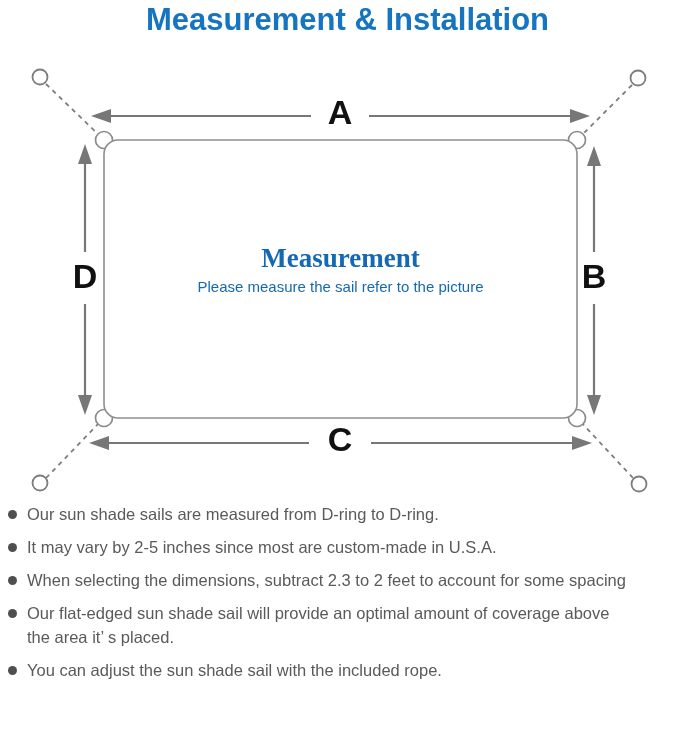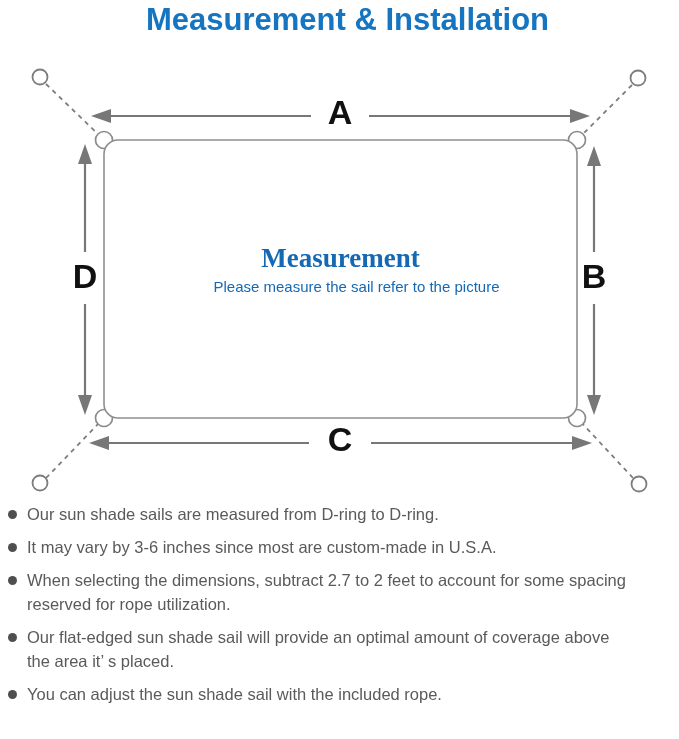--- a/index.html
+++ b/index.html
@@ -19,21 +19,21 @@
   .label-a{top:95px;left:310px;}
   .label-b{top:259px;left:564px;}
   .label-c{top:422px;left:310px;}
   .label-d{top:259px;left:55px;}
   .center-heading{
     position:absolute;top:243px;left:104px;width:473px;text-align:center;
     font-size:27px;font-weight:bold;color:#1569b4;font-family:Liberation Serif, serif;
   }
   .center-sub{
     position:absolute;top:278px;left:104px;width:473px;text-align:center;
-    font-size:15px;color:#1569b4;padding-left:16px;
+    font-size:15px;color:#1569b4;
   }
   .notes{position:absolute;top:503px;left:8px;right:4px;}
   .note{
     display:flex;gap:10px;margin-bottom:9px;
     color:#5a5a5a;font-size:16.5px;line-height:1.45;
   }
   .dot{width:9px;height:9px;border-radius:50%;background:#4f4f4f;margin-top:7px;flex:0 0 9px;}
   .note-lines div{white-space:nowrap;}
 </style>
 </head>
@@ -101,28 +101,27 @@
   <div class="notes">
     <div class="note">
       <span class="dot"></span>
       <div class="note-lines">
         <div>Our sun shade sails are measured from D-ring to D-ring.</div>
       </div>
     </div>
     <div class="note">
       <span class="dot"></span>
       <div class="note-lines">
-        <div>It may vary by 3-6 inches since most are custom-made in U.S.A.</div>
+        <div>It may vary by 2-5 inches since most are custom-made in U.S.A.</div>
       </div>
     </div>
     <div class="note">
       <span class="dot"></span>
       <div class="note-lines">
-        <div>When selecting the dimensions, subtract 2.7 to 2 feet to account for some spacing</div>
-        <div>reserved for rope utilization.</div>
+        <div>When selecting the dimensions, subtract 2.3 to 2 feet to account for some spacing</div>
       </div>
     </div>
     <div class="note">
       <span class="dot"></span>
       <div class="note-lines">
         <div>Our flat-edged sun shade sail will provide an optimal amount of coverage above</div>
         <div>the area it’ s placed.</div>
       </div>
     </div>
     <div class="note">

